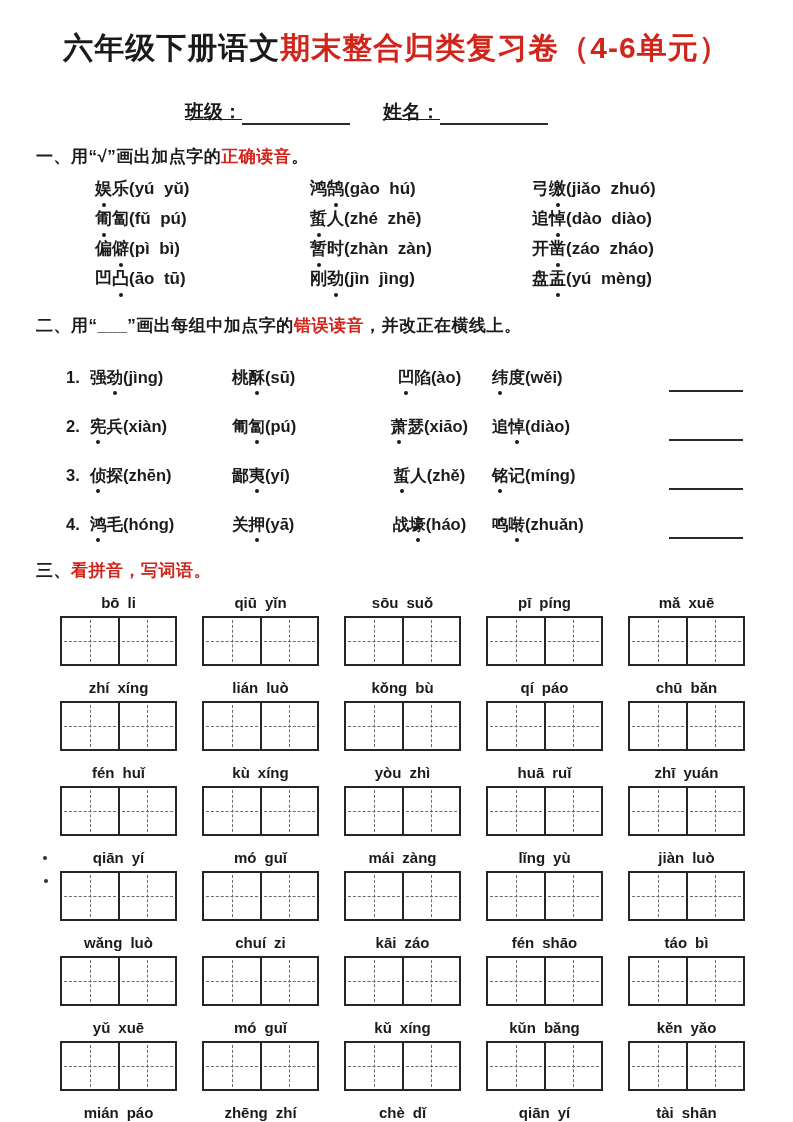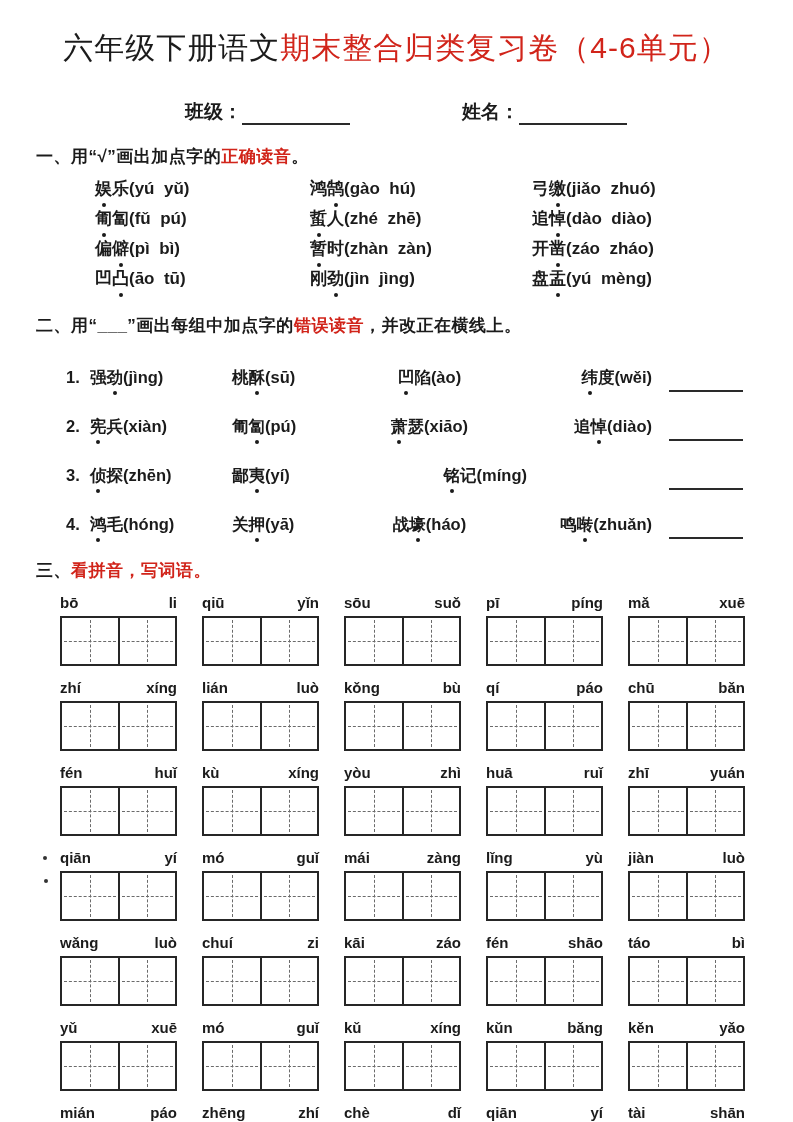--- a/index.html
+++ b/index.html
@@ -4,56 +4,56 @@
 <style>
   html,body{margin:0;padding:0;}
   body{
     width:793px;height:1122px;background:#ffffff;position:relative;
     font-family:"Liberation Sans","DejaVu Sans",sans-serif;
     color:#1b1b1b;overflow:hidden;
   }
   .red{color:#d1241a;}
   
   .title{
-    text-align:center;margin:28px 0 0 0;font-size:30px;font-weight:normal;
+    text-align:center;margin:28px 0 0 0;font-size:30px;font-weight:bold;
     letter-spacing:1px;white-space:nowrap;
   }
   
-  .info-line{display:flex;gap:112px;margin:30px 0 0 185px;font-size:19px;font-weight:bold;}
+  .info-line{display:flex;gap:33px;margin:30px 0 0 185px;font-size:19px;font-weight:bold;text-decoration:underline;}
   .info-item{display:flex;align-items:flex-end;}
   .blank{display:inline-block;width:108px;border-bottom:2px solid #2a2a2a;height:1.05em;}
   
   .sec-header{margin:20px 0 0 36px;font-size:17px;font-weight:bold;letter-spacing:.5px;}
   
   .sec1-grid{
     margin:6px 0 0 95px;display:grid;grid-template-columns:215px 222px 1fr;
     font-size:17px;line-height:30px;font-weight:600;
   }
   .py{white-space:pre;font-weight:600;}
   .word span{display:inline-block;position:relative;}
   .dc::after{
     content:"";position:absolute;left:50%;bottom:-3px;width:4px;height:4px;
     margin-left:-2px;border-radius:50%;background:#1b1b1b;
   }
   
   .sec2-rows{margin:6px 0 0 66px;font-size:16.5px;font-weight:600;}
   .s2-row{display:flex;align-items:flex-end;line-height:29px;}
   .s2-num{width:24px;}
   .s2-item{display:inline-block;}
-  .s2-c1{width:142px;margin-top:20px;} .s2-c2{width:135px;} .s2-c3{width:125px;text-align:center;} .s2-c4{width:160px;text-align:right;}
+  .s2-c1{width:142px;margin-top:20px;} .s2-c2{width:135px;} .s2-c3{width:125px;text-align:center;} .s2-c4{width:160px;}
   .s2-line{
     display:inline-block;width:74px;border-bottom:2px solid #2a2a2a;
     height:1em;margin-left:auto;margin-right:50px;
   }
   
   .sec3{margin:12px 48px 0 60px;}
   .s3-row{display:flex;justify-content:space-between;margin-bottom:13px;}
   .s3-item{width:117px;}
   .s3-py{
-    display:flex;justify-content:space-between;gap:8px;font-size:15px;font-weight:600;
+    display:flex;justify-content:center;gap:8px;font-size:15px;font-weight:600;
     margin-bottom:5px;white-space:nowrap;
   }
   .wgrid{height:46px;border:2px solid #262626;display:flex;background:#fff;}
   .wcell{flex:1;position:relative;}
   .wcell:first-child{border-right:2px solid #262626;}
   .wcell::before{
     content:"";position:absolute;left:50%;top:2px;bottom:2px;border-left:1px dashed #6b6b6b;
   }
   .wcell::after{
     content:"";position:absolute;top:50%;left:2px;right:2px;border-top:1px dashed #6b6b6b;
@@ -112,20 +112,21 @@
         <span class="s2-item s2-c1"><span class="word"><span class="dc">宪</span><span>兵</span></span><span class="py">(xiàn)</span></span>
         <span class="s2-item s2-c2"><span class="word"><span>匍</span><span class="dc">匐</span></span><span class="py">(pú)</span></span>
         <span class="s2-item s2-c3"><span class="word"><span class="dc">萧</span><span>瑟</span></span><span class="py">(xiāo)</span></span>
         <span class="s2-item s2-c4"><span class="word"><span>追</span><span class="dc">悼</span></span><span class="py">(diào)</span></span>
         <span class="s2-line"></span>
       </div>
       <div class="s2-row">
         <span class="s2-num">3.</span>
         <span class="s2-item s2-c1"><span class="word"><span class="dc">侦</span><span>探</span></span><span class="py">(zhēn)</span></span>
         <span class="s2-item s2-c2"><span class="word"><span>鄙</span><span class="dc">夷</span></span><span class="py">(yí)</span></span>
+        <span class="s2-item s2-c3"><span class="word"><span class="dc">蜇</span><span>人</span></span><span class="py">(zhě)</span></span>
         <span class="s2-item s2-c4"><span class="word"><span class="dc">铭</span><span>记</span></span><span class="py">(míng)</span></span>
         <span class="s2-line"></span>
       </div>
       <div class="s2-row">
         <span class="s2-num">4.</span>
         <span class="s2-item s2-c1"><span class="word"><span class="dc">鸿</span><span>毛</span></span><span class="py">(hóng)</span></span>
         <span class="s2-item s2-c2"><span class="word"><span>关</span><span class="dc">押</span></span><span class="py">(yā)</span></span>
         <span class="s2-item s2-c3"><span class="word"><span>战</span><span class="dc">壕</span></span><span class="py">(háo)</span></span>
         <span class="s2-item s2-c4"><span class="word"><span>鸣</span><span class="dc">啭</span></span><span class="py">(zhuǎn)</span></span>
         <span class="s2-line"></span>

